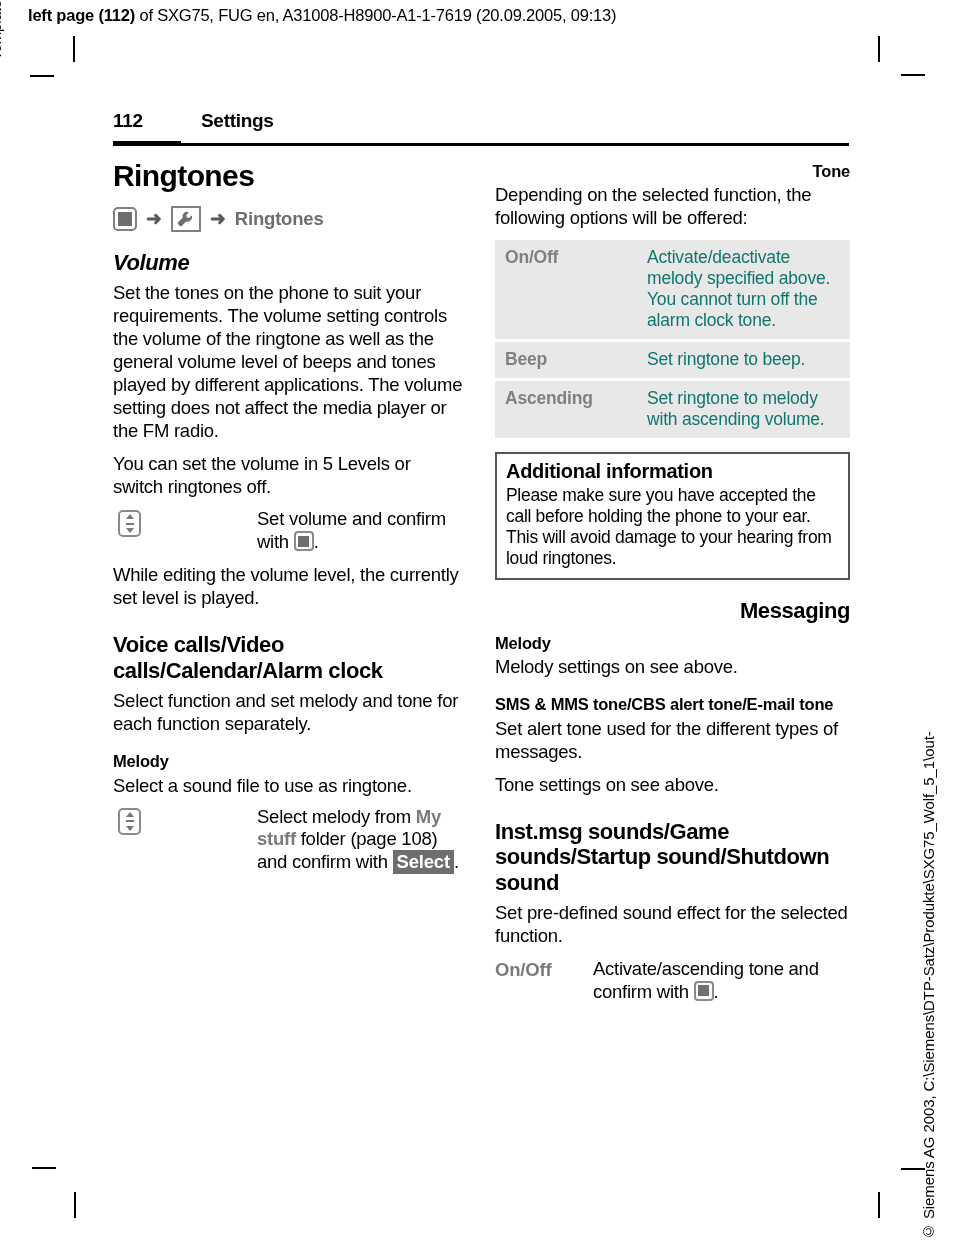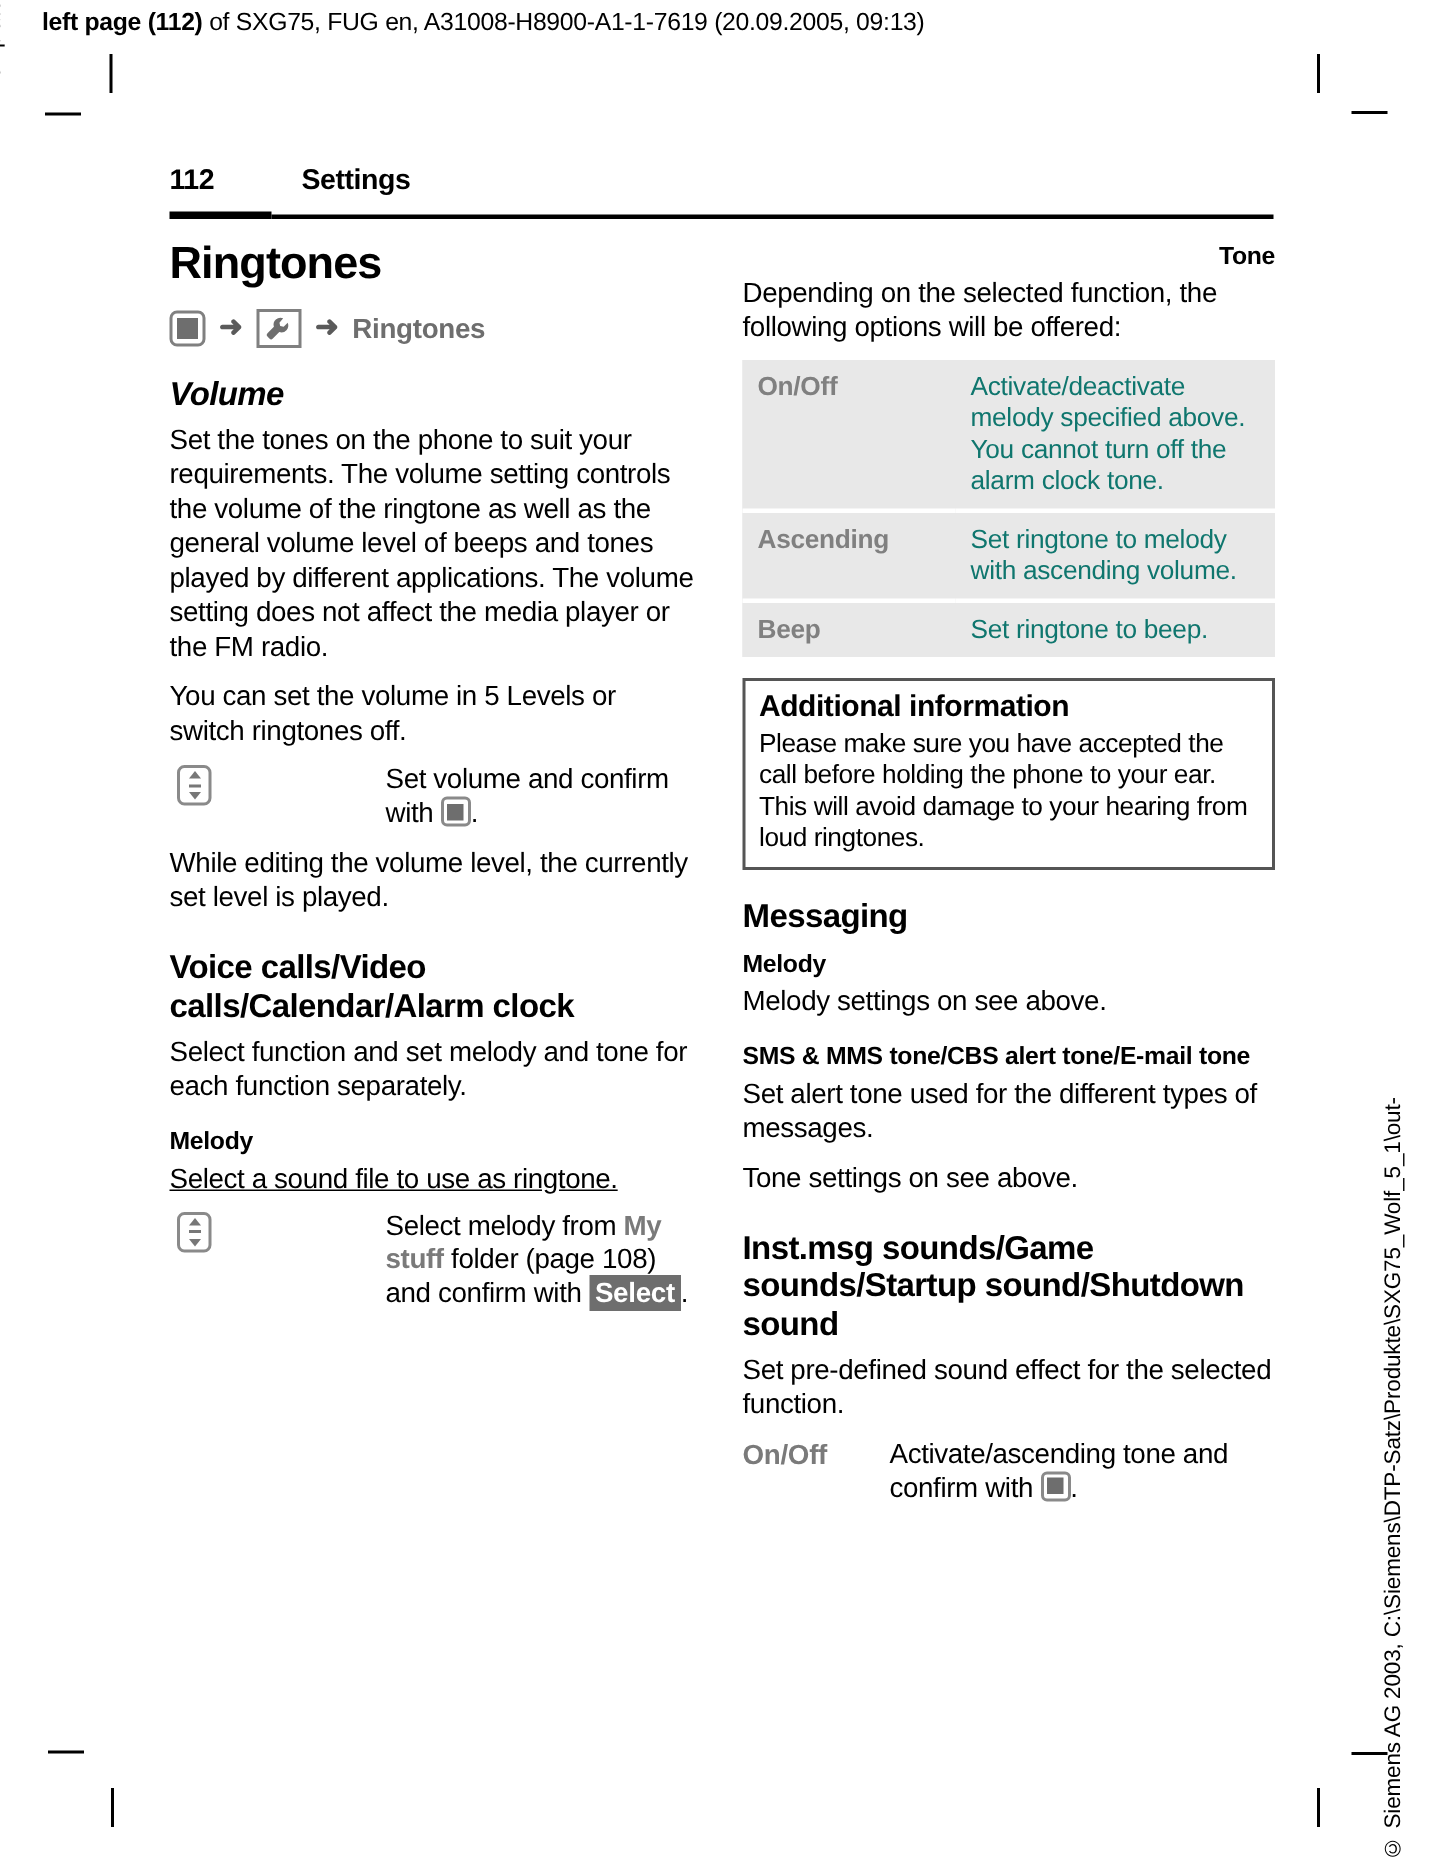--- a/index.html
+++ b/index.html
@@ -132,21 +132,21 @@
     letter-spacing: -0.2px;
     margin: 16px 0 3px 0;
     line-height: 1.18;
   }
   p.body {
     font-size: 18.5px;
     line-height: 1.24;
     margin: 0 0 10px 0;
     letter-spacing: -0.25px;
   }
-  p.body.tight { margin-bottom: 8px; text-decoration: underline; }
+  p.body.tight { margin-bottom: 8px; }
 
   
   .breadcrumb {
     display: flex;
     align-items: center;
     gap: 9px;
     margin: 4px 0 16px 0;
     height: 30px;
   }
   .key-soft {
@@ -414,36 +414,36 @@
   <p class="body">Depending on the selected function, the following options will be offered:</p>
 
   <table class="opt-table">
     <tbody>
       <tr>
         <td class="key">On/Off</td>
         <td class="val" style="white-space:pre-line;">Activate/deactivate melody specified above.
 You cannot turn off the alarm clock tone.</td>
       </tr>
       <tr>
+        <td class="key">Beep</td>
+        <td class="val" style="white-space:pre-line;">Set ringtone to beep.</td>
+      </tr>
+      <tr>
         <td class="key">Ascending</td>
         <td class="val" style="white-space:pre-line;">Set ringtone to melody with ascending volume.</td>
-      </tr>
-      <tr>
-        <td class="key">Beep</td>
-        <td class="val" style="white-space:pre-line;">Set ringtone to beep.</td>
       </tr>
     </tbody>
   </table>
 
   <div class="infobox">
     <div class="ib-title">Additional information</div>
     <div class="ib-body">Please make sure you have accepted the call before holding the phone to your ear. This will avoid damage to your hearing from loud ringtones.</div>
   </div>
 
-  <h2 class="sect" style="margin-top:4px;">Messaging</h2>
+  <h2 class="sect" style="margin-top:4px;text-align:right;">Messaging</h2>
 
   <h3 class="sub" style="margin-top:10px;">Melody</h3>
   <p class="body">Melody settings on see above.</p>
 
   <h3 class="sub">SMS &amp; MMS tone/CBS alert tone/E-mail tone</h3>
   <p class="body">Set alert tone used for the different types of messages.</p>
   <p class="body">Tone settings on see above.</p>
 
   <h2 class="sect">Inst.msg sounds/Game sounds/Startup sound/Shutdown sound</h2>
   <p class="body">Set pre-defined sound effect for the selected function.</p>

